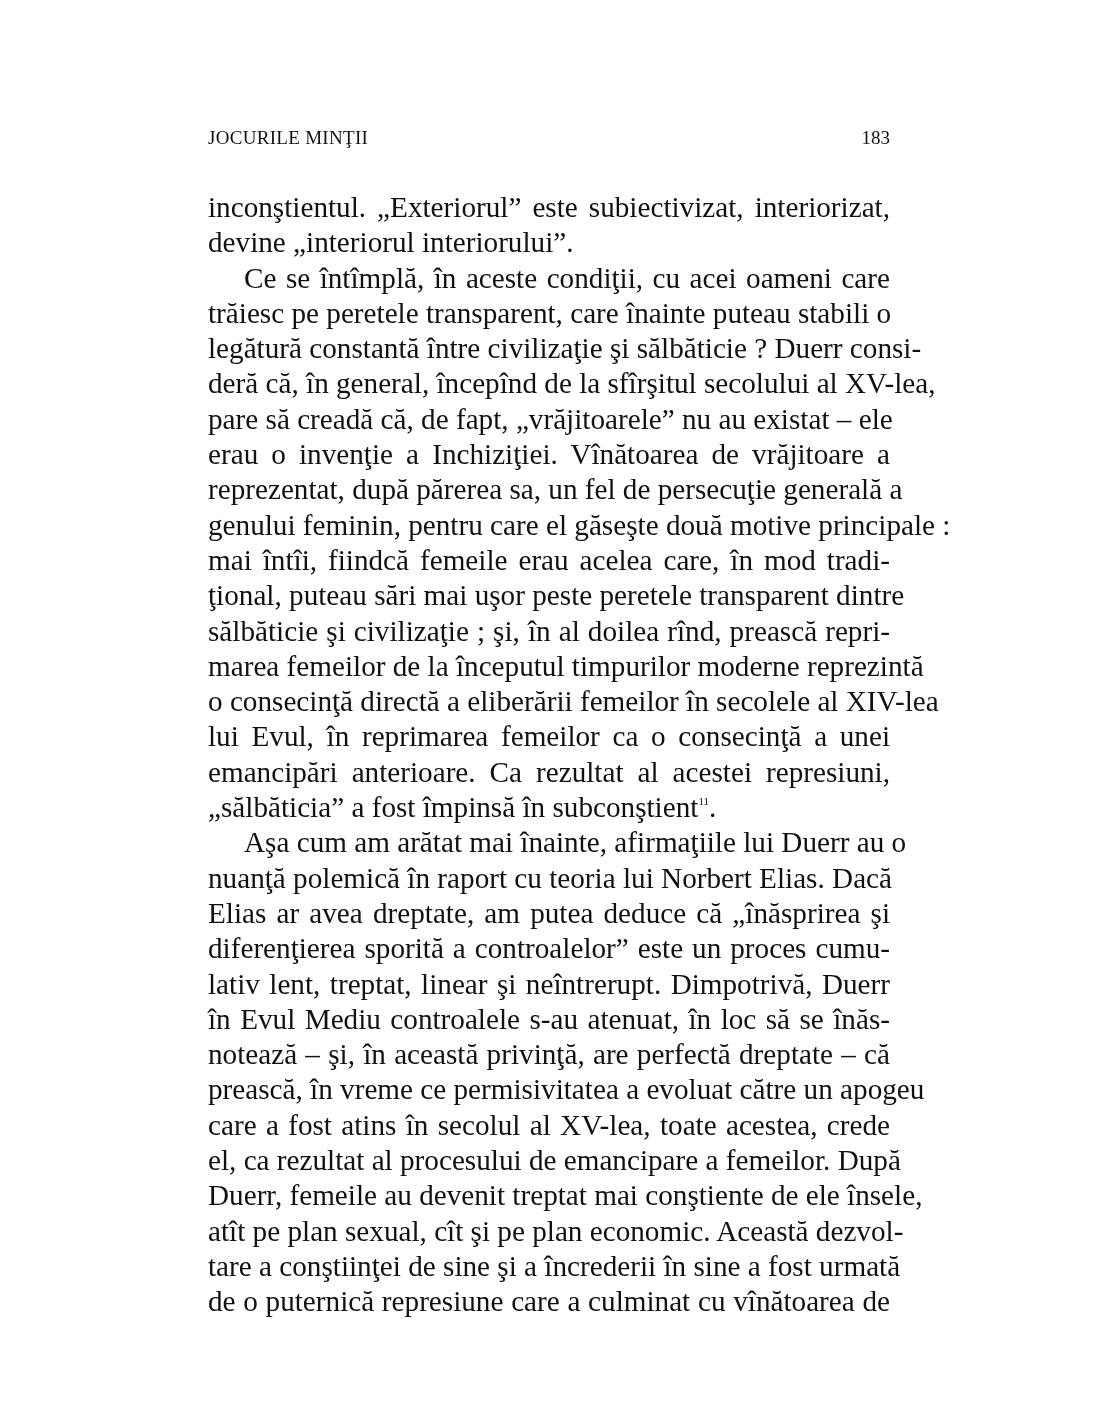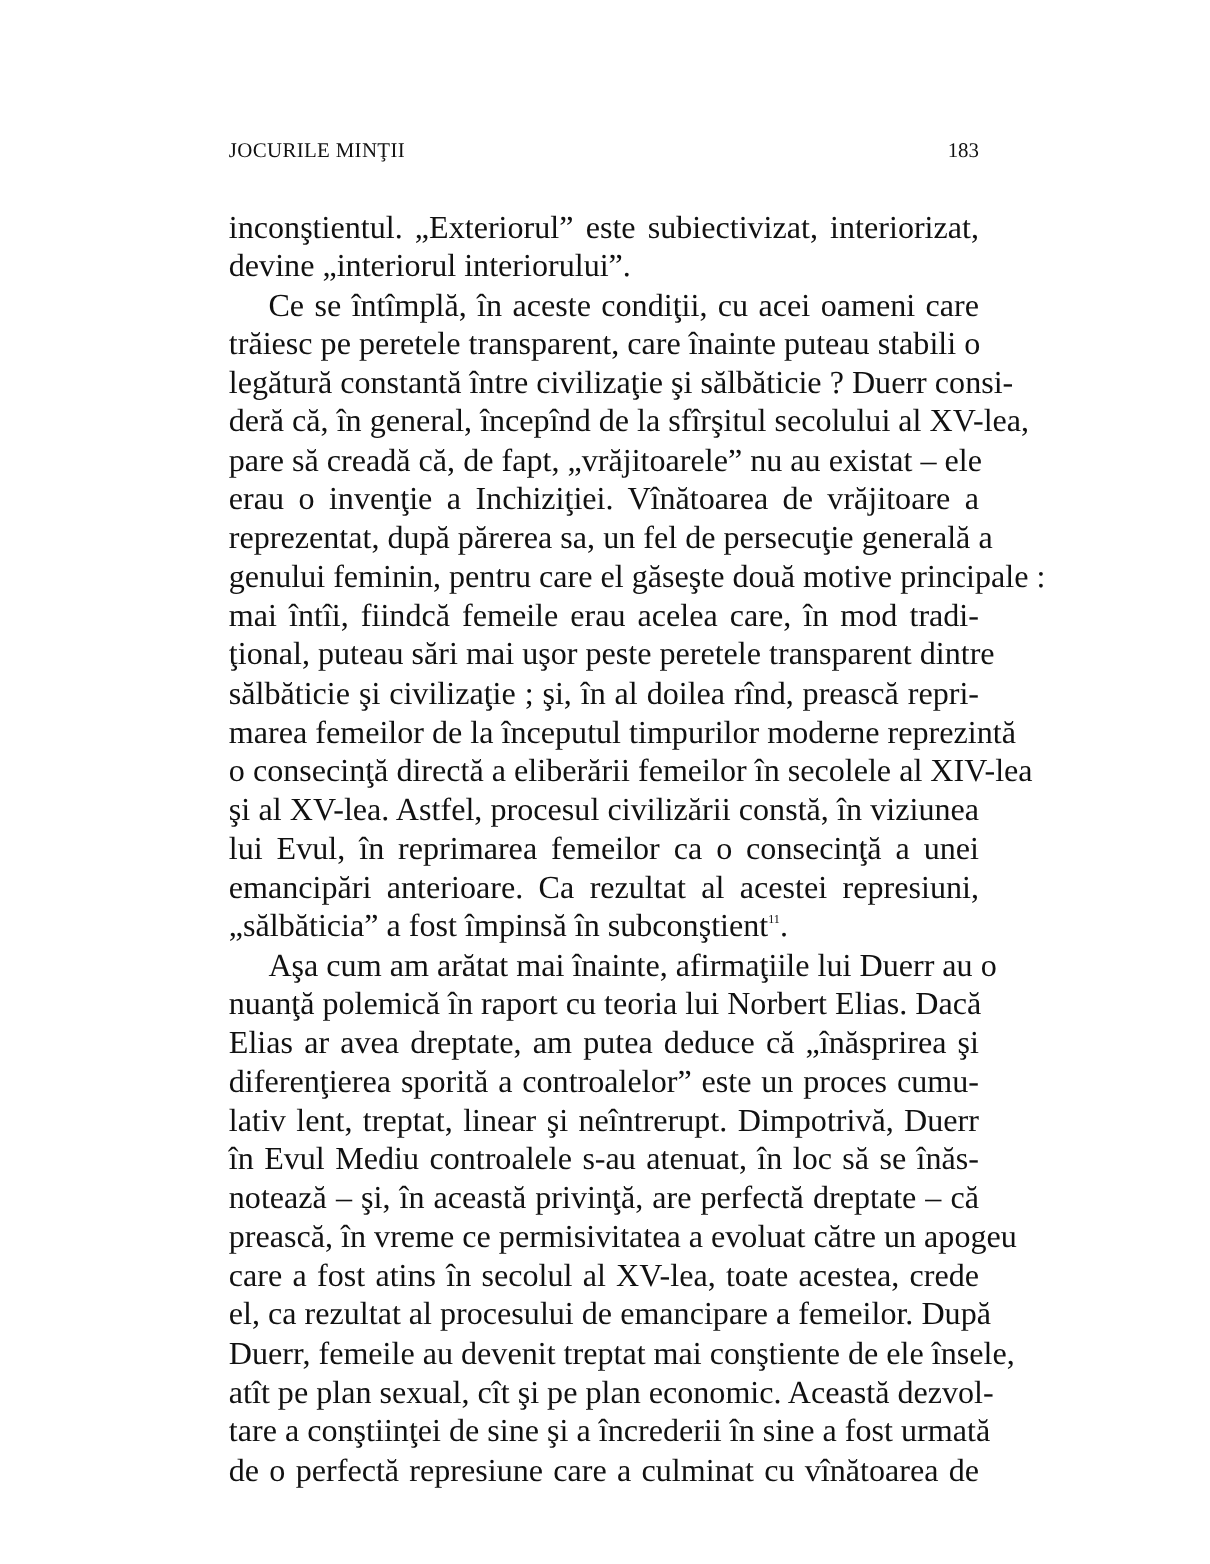--- a/index.html
+++ b/index.html
@@ -48,35 +48,34 @@
         <span class="line">deră că, în general, începînd de la sfîrşitul secolului al XV-lea,</span>
         <span class="line">pare să creadă că, de fapt, „vrăjitoarele” nu au existat – ele</span>
         <span class="line">erau o invenţie a Inchiziţiei. Vînătoarea de vrăjitoare a</span>
         <span class="line">reprezentat, după părerea sa, un fel de persecuţie generală a</span>
         <span class="line">genului feminin, pentru care el găseşte două motive principale :</span>
         <span class="line">mai întîi, fiindcă femeile erau acelea care, în mod tradi-</span>
         <span class="line">ţional, puteau sări mai uşor peste peretele transparent dintre</span>
         <span class="line">sălbăticie şi civilizaţie ; şi, în al doilea rînd, prească repri-</span>
         <span class="line">marea femeilor de la începutul timpurilor moderne reprezintă</span>
         <span class="line">o consecinţă directă a eliberării femeilor în secolele al XIV-lea</span>
-        <span class="line">şi al XV-lea. Astfel, procesul civilizării constă, în viziunea</span>
         <span class="line">lui Evul, în reprimarea femeilor ca o consecinţă a unei</span>
         <span class="line">emancipări anterioare. Ca rezultat al acestei represiuni,</span>
         <span class="line last">„sălbăticia” a fost împinsă în subconştient<sup class="fn">11</sup>.</span>
       </div>
       <div>
         <span class="line indent">Aşa cum am arătat mai înainte, afirmaţiile lui Duerr au o</span>
         <span class="line">nuanţă polemică în raport cu teoria lui Norbert Elias. Dacă</span>
         <span class="line">Elias ar avea dreptate, am putea deduce că „înăsprirea şi</span>
         <span class="line">diferenţierea sporită a controalelor” este un proces cumu-</span>
         <span class="line">lativ lent, treptat, linear şi neîntrerupt. Dimpotrivă, Duerr</span>
         <span class="line">în Evul Mediu controalele s-au atenuat, în loc să se înăs-</span>
         <span class="line">notează – şi, în această privinţă, are perfectă dreptate – că</span>
         <span class="line">prească, în vreme ce permisivitatea a evoluat către un apogeu</span>
         <span class="line">care a fost atins în secolul al XV-lea, toate acestea, crede</span>
         <span class="line">el, ca rezultat al procesului de emancipare a femeilor. După</span>
         <span class="line">Duerr, femeile au devenit treptat mai conştiente de ele însele,</span>
         <span class="line">atît pe plan sexual, cît şi pe plan economic. Această dezvol-</span>
         <span class="line">tare a conştiinţei de sine şi a încrederii în sine a fost urmată</span>
-        <span class="line">de o perfectă represiune care a culminat cu vînătoarea de</span>
+        <span class="line">de o puternică represiune care a culminat cu vînătoarea de</span>
       </div>
     </div>
 </div>
 
 </body></html>

